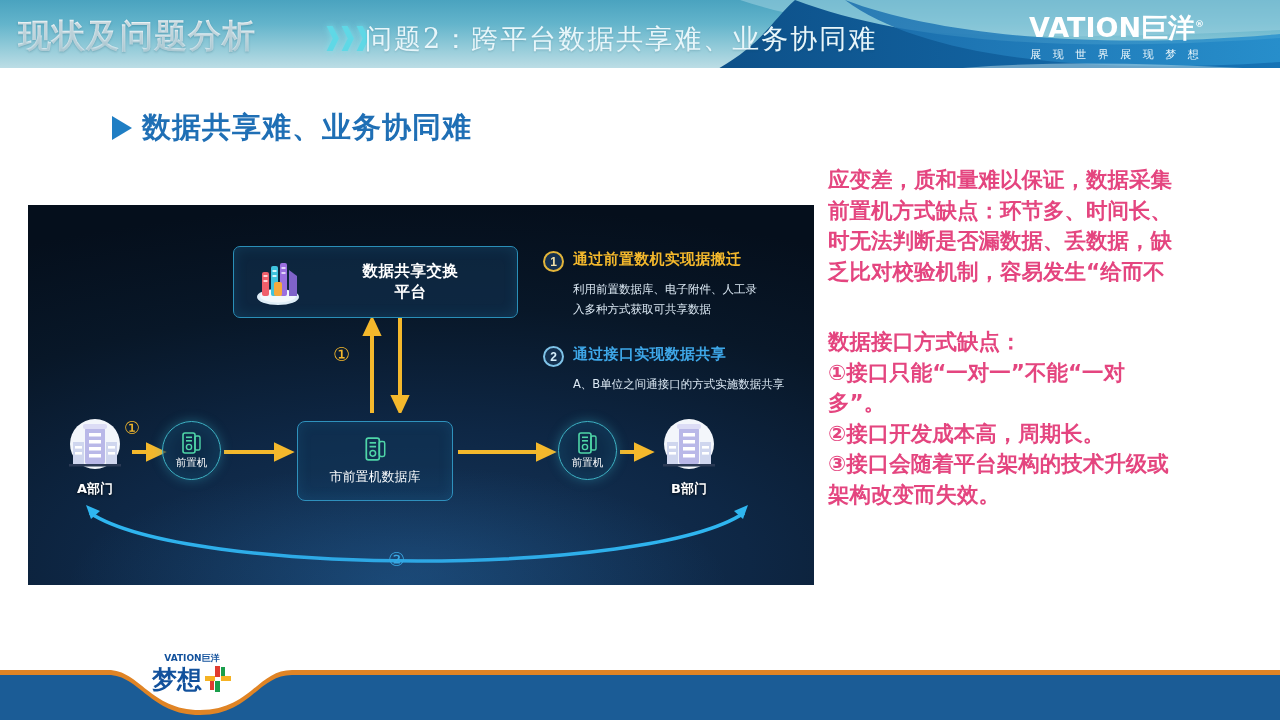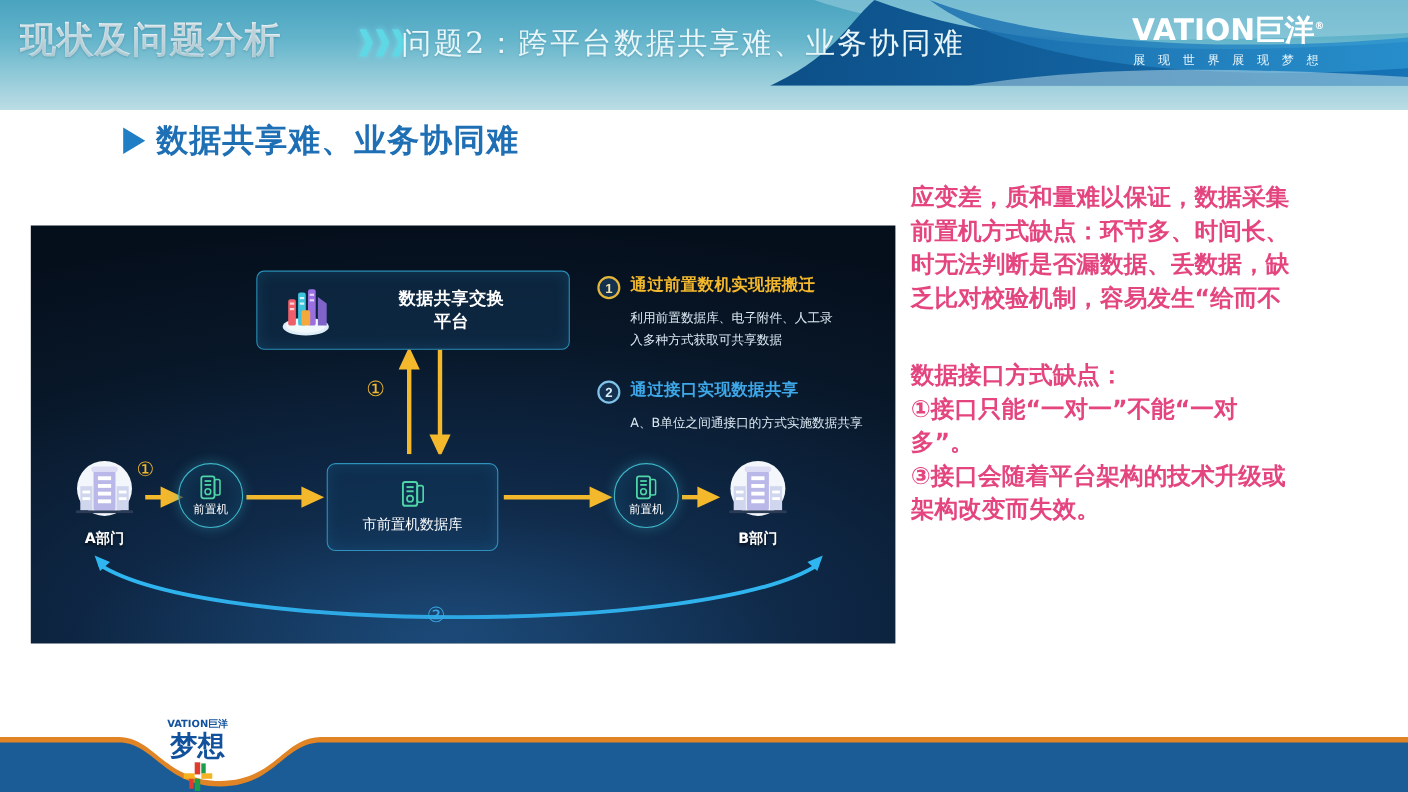--- a/index.html
+++ b/index.html
@@ -5,21 +5,21 @@
   * { margin:0; padding:0; box-sizing:border-box; }
   html,body { width:1280px; height:720px; overflow:hidden; }
   body {
     font-family:"Liberation Sans","DejaVu Sans",sans-serif;
     background:#ffffff;
     position:relative;
   }
 
   
   .header {
-    position:absolute; left:0; top:0; width:1280px; height:100px;
+    position:absolute; left:0; top:0; width:1280px; height:68px;
     background:linear-gradient(180deg,#4aa3bf 0%,#63b4cb 35%,#93cbd9 70%,#bcdde5 100%);
     overflow:hidden;
   }
   .header-swoosh { position:absolute; left:0; top:0; width:1280px; height:78px; }
   .header-title {
     position:absolute; left:18px; top:14px;
     font-size:33px; font-weight:bold; letter-spacing:1px;
     color:#ffffff;
     background:linear-gradient(180deg,#ffffff 0%,#f2fbff 45%,#cfe8f0 100%);
     -webkit-background-clip:text; background-clip:text;
@@ -178,21 +178,21 @@
   
   .footer { position:absolute; left:0; bottom:0; width:1280px; height:76px; }
   .footer-logo { position:absolute; left:152px; top:652px; text-align:center; z-index:5; }
   .fl-top {
     font-size:9px; font-weight:bold; color:#12519c; letter-spacing:0px;
     font-family:"DejaVu Sans","Liberation Sans",sans-serif; white-space:nowrap;
   }
   .fl-main {
     font-size:25px; font-weight:bold; color:#12519c; line-height:1;
     font-family:"DejaVu Sans","Liberation Sans",sans-serif;
-    display:flex; align-items:center; gap:2px;flex-direction:column;
+    display:flex; align-items:center; gap:2px;
   }
 </style>
 </head>
 <body>
 
 <div class="header">
   <svg class="header-swoosh" viewBox="0 0 1280 78" preserveAspectRatio="none">
     <defs>
       <linearGradient id="gblue" x1="0" y1="0" x2="1" y2="0">
         <stop offset="0" stop-color="#0d4f87"></stop>
@@ -384,20 +384,21 @@
     <div>应变差，质和量难以保证，数据采集</div>
     <div>前置机方式缺点：环节多、时间长、</div>
     <div>时无法判断是否漏数据、丢数据，缺</div>
     <div>乏比对校验机制，容易发生“给而不</div>
   </div>
   <div class="rgap"></div>
   <div class="rtext">
     <div>数据接口方式缺点：</div>
     <div>①接口只能“一对一”不能“一对</div>
     <div>多”。</div>
+    <div>②接口开发成本高，周期长。</div>
     <div>③接口会随着平台架构的技术升级或</div>
     <div>架构改变而失效。</div>
   </div>
 </div>
 
 <svg class="footer" viewBox="0 0 1280 76" preserveAspectRatio="none">
   <path d="M0,26 L108,26 C140,26 150,66 200,66 C250,66 258,26 292,26 L1280,26 L1280,76 L0,76 Z" fill="#e08425"></path>
   <path d="M0,31 L108,31 C140,31 150,71 200,71 C250,71 258,31 292,31 L1280,31 L1280,76 L0,76 Z" fill="#1b5c96"></path>
 </svg>
 <div class="footer-logo">

